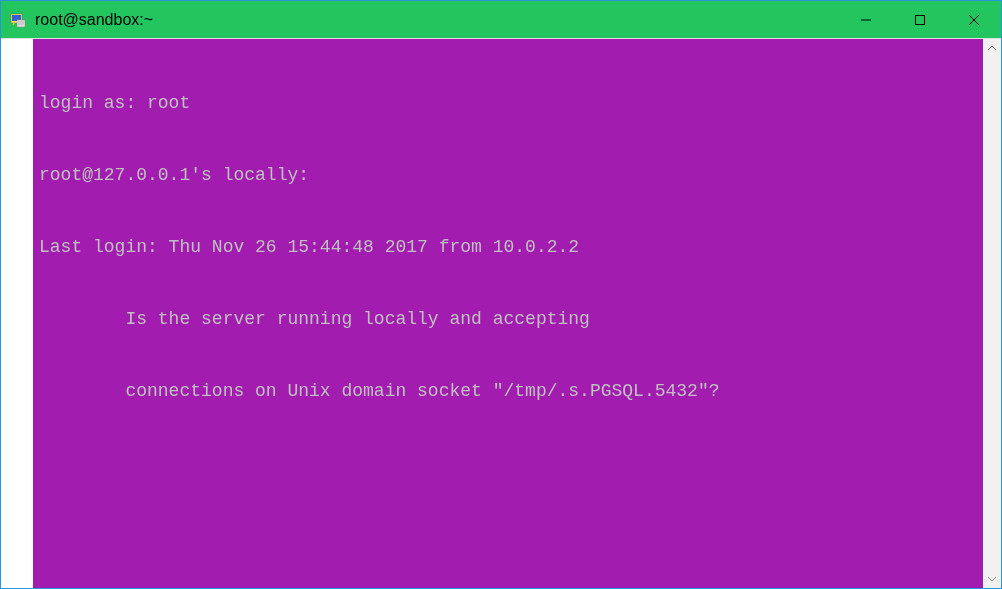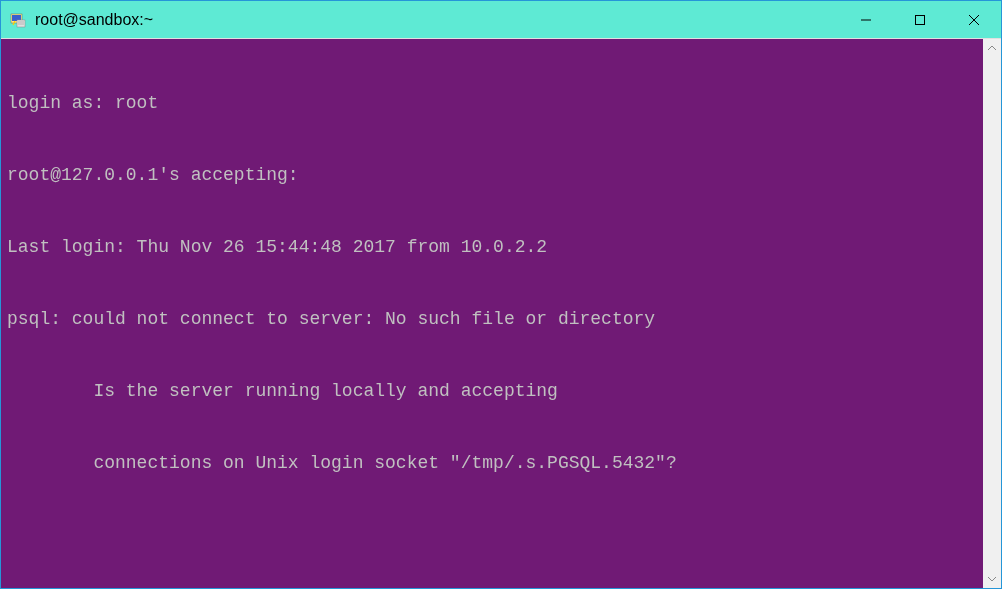--- a/index.html
+++ b/index.html
@@ -17,21 +17,21 @@
     .window {
       width: 1002px;
       height: 589px;
       border: 1px solid #2596d8;
       background: #fff;
       display: flex;
       flex-direction: column;
     }
     .titlebar {
       height: 38px;
-      background: #5eead4;
+      background: #22c55e;
       display: flex;
       align-items: center;
       padding-left: 8px;
       border-bottom: 1px solid #e0e0e0;
     }
     .titlebar-icon {
       width: 18px;
       height: 18px;
       margin-right: 8px;
       display: flex;
@@ -52,23 +52,24 @@
       height: 100%;
       display: flex;
       align-items: center;
       justify-content: center;
       background: transparent;
       border: none;
       cursor: pointer;
     }
     .terminal-area {
       flex: 1;
-      background: #701a75;
+      background: #a21caf;
       position: relative;
       overflow: hidden;
+      margin-left: 32px;
     }
     .terminal-content {
       padding: 4px 6px;
       font-family: 'Consolas', 'Courier New', monospace;
       font-size: 18px;
       line-height: 24px;
       color: #c0c0c0;
       white-space: pre;
     }
     .scrollbar {
@@ -129,25 +130,24 @@
         <svg width="12" height="12" viewBox="0 0 12 12">
           <line x1="1" y1="1" x2="11" y2="11" stroke="#000" stroke-width="1"></line>
           <line x1="11" y1="1" x2="1" y2="11" stroke="#000" stroke-width="1"></line>
         </svg>
       </button>
     </div>
   </div>
   <div class="terminal-area">
     <div class="terminal-content">
       <span class="line">login as: root</span>
-      <span class="line">root@127.0.0.1's accepting:</span>
+      <span class="line">root@127.0.0.1's locally:</span>
       <span class="line">Last login: Thu Nov 26 15:44:48 2017 from 10.0.2.2</span>
-      <span class="line">psql: could not connect to server: No such file or directory</span>
       <span class="line">        Is the server running locally and accepting</span>
-      <span class="line">        connections on Unix login socket "/tmp/.s.PGSQL.5432"?</span>
+      <span class="line">        connections on Unix domain socket "/tmp/.s.PGSQL.5432"?</span>
       
     </div>
     <div class="scrollbar">
       <div class="scroll-arrow">
         <svg width="8" height="6" viewBox="0 0 8 6">
           <path d="M 0 5 L 4 1 L 8 5" fill="none" stroke="#888" stroke-width="1"></path>
         </svg>
       </div>
       <div class="scroll-track"></div>
       <div class="scroll-arrow">

